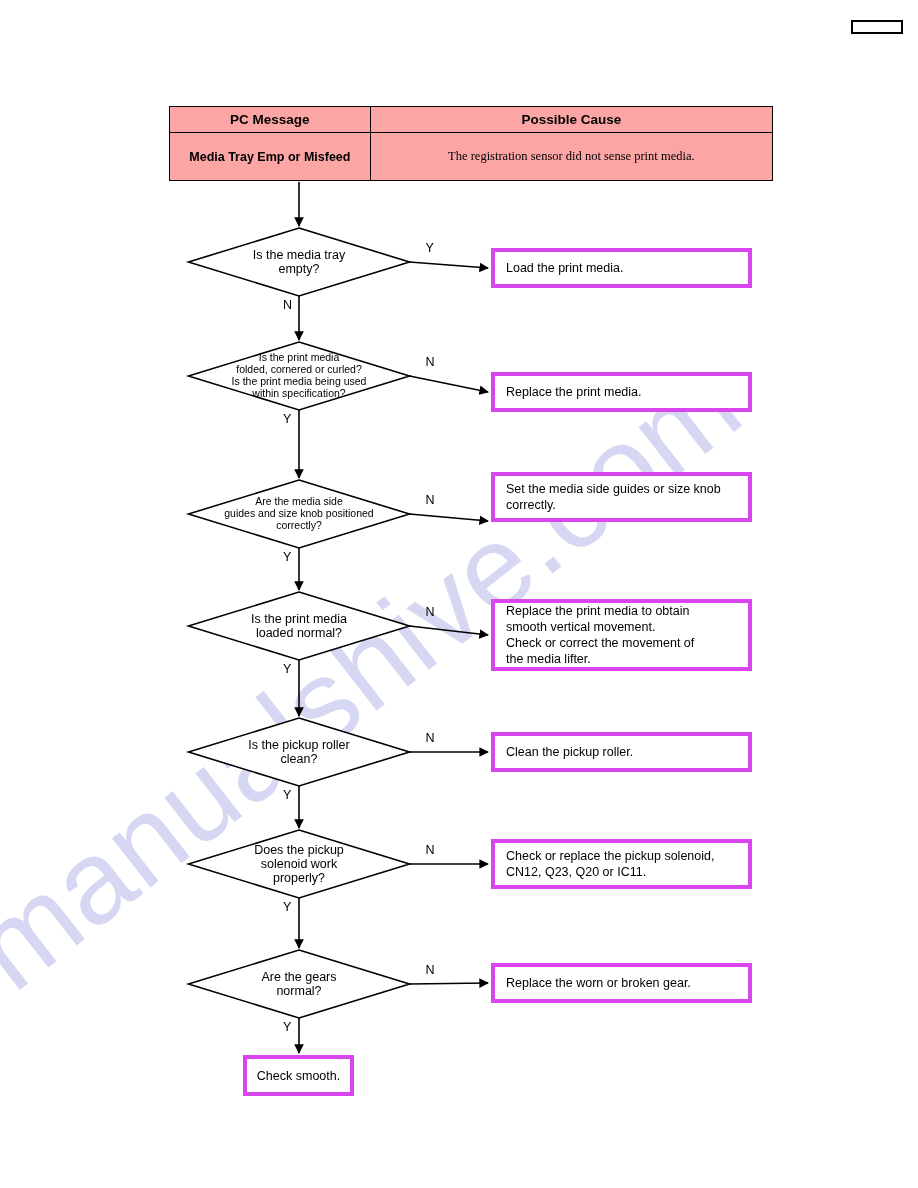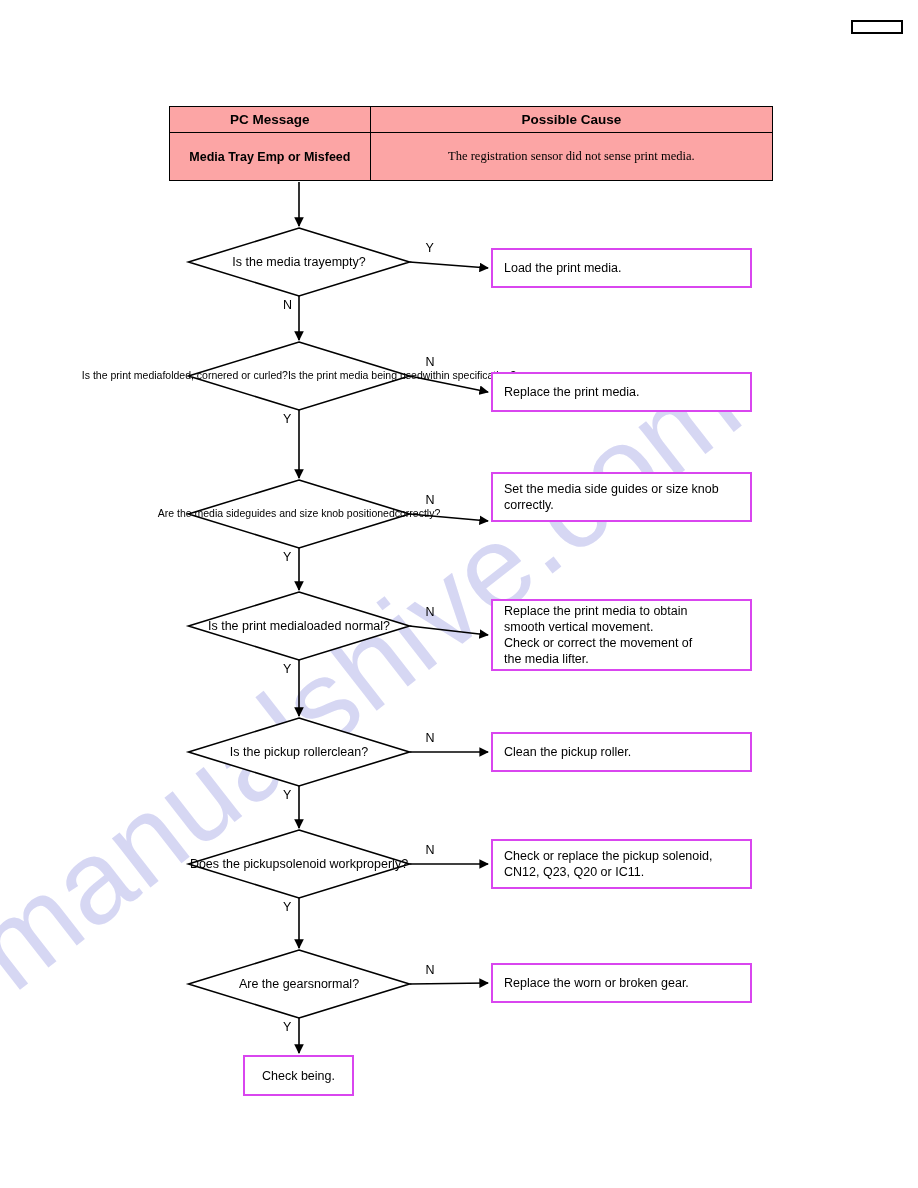--- a/index.html
+++ b/index.html
@@ -106,33 +106,34 @@
     position: absolute;
     z-index: 4;
   }
   .diamond .dtext {
     position: absolute;
     left: 0;
     top: 0;
     width: 100%;
     height: 100%;
     display: flex;
+    flex-direction: column;
     align-items: center;
     justify-content: center;
     text-align: center;
     line-height: 1.12;
     font-size: 12.5px;
     white-space: nowrap;
   }
   .diamond.small .dtext { font-size: 10.5px; line-height: 1.14; }
 
   
   .action-box {
     position: absolute;
-    border: 2px solid #d946ef;
+    border: 4px solid #d946ef;
     box-sizing: border-box;
     background: #fff;
     z-index: 4;
     display: flex;
     align-items: center;
   }
   .action-box .atext {
     padding: 0 0 0 11px;
     font-size: 12.5px;
     line-height: 1.28;
@@ -306,18 +307,18 @@
       </div>
       <div class="branch-label" style="left: 425.5px; top: 963px;">N</div>
       <div class="action-box" style="left: 491px; top: 963px; width: 261px; height: 40px;">
         <div class="atext">
           <div>Replace the worn or broken gear.</div>
         </div>
       </div>
       <div class="branch-label" style="left: 283px; top: 1020px;">Y</div>
       <div class="action-box center" style="left: 243px; top: 1055px; width: 111px; height: 41px;">
         <div class="atext">
-          <div>Check being.</div>
+          <div>Check smooth.</div>
         </div>
       </div>
     </div>
 
 </div>
 
 </body></html>

